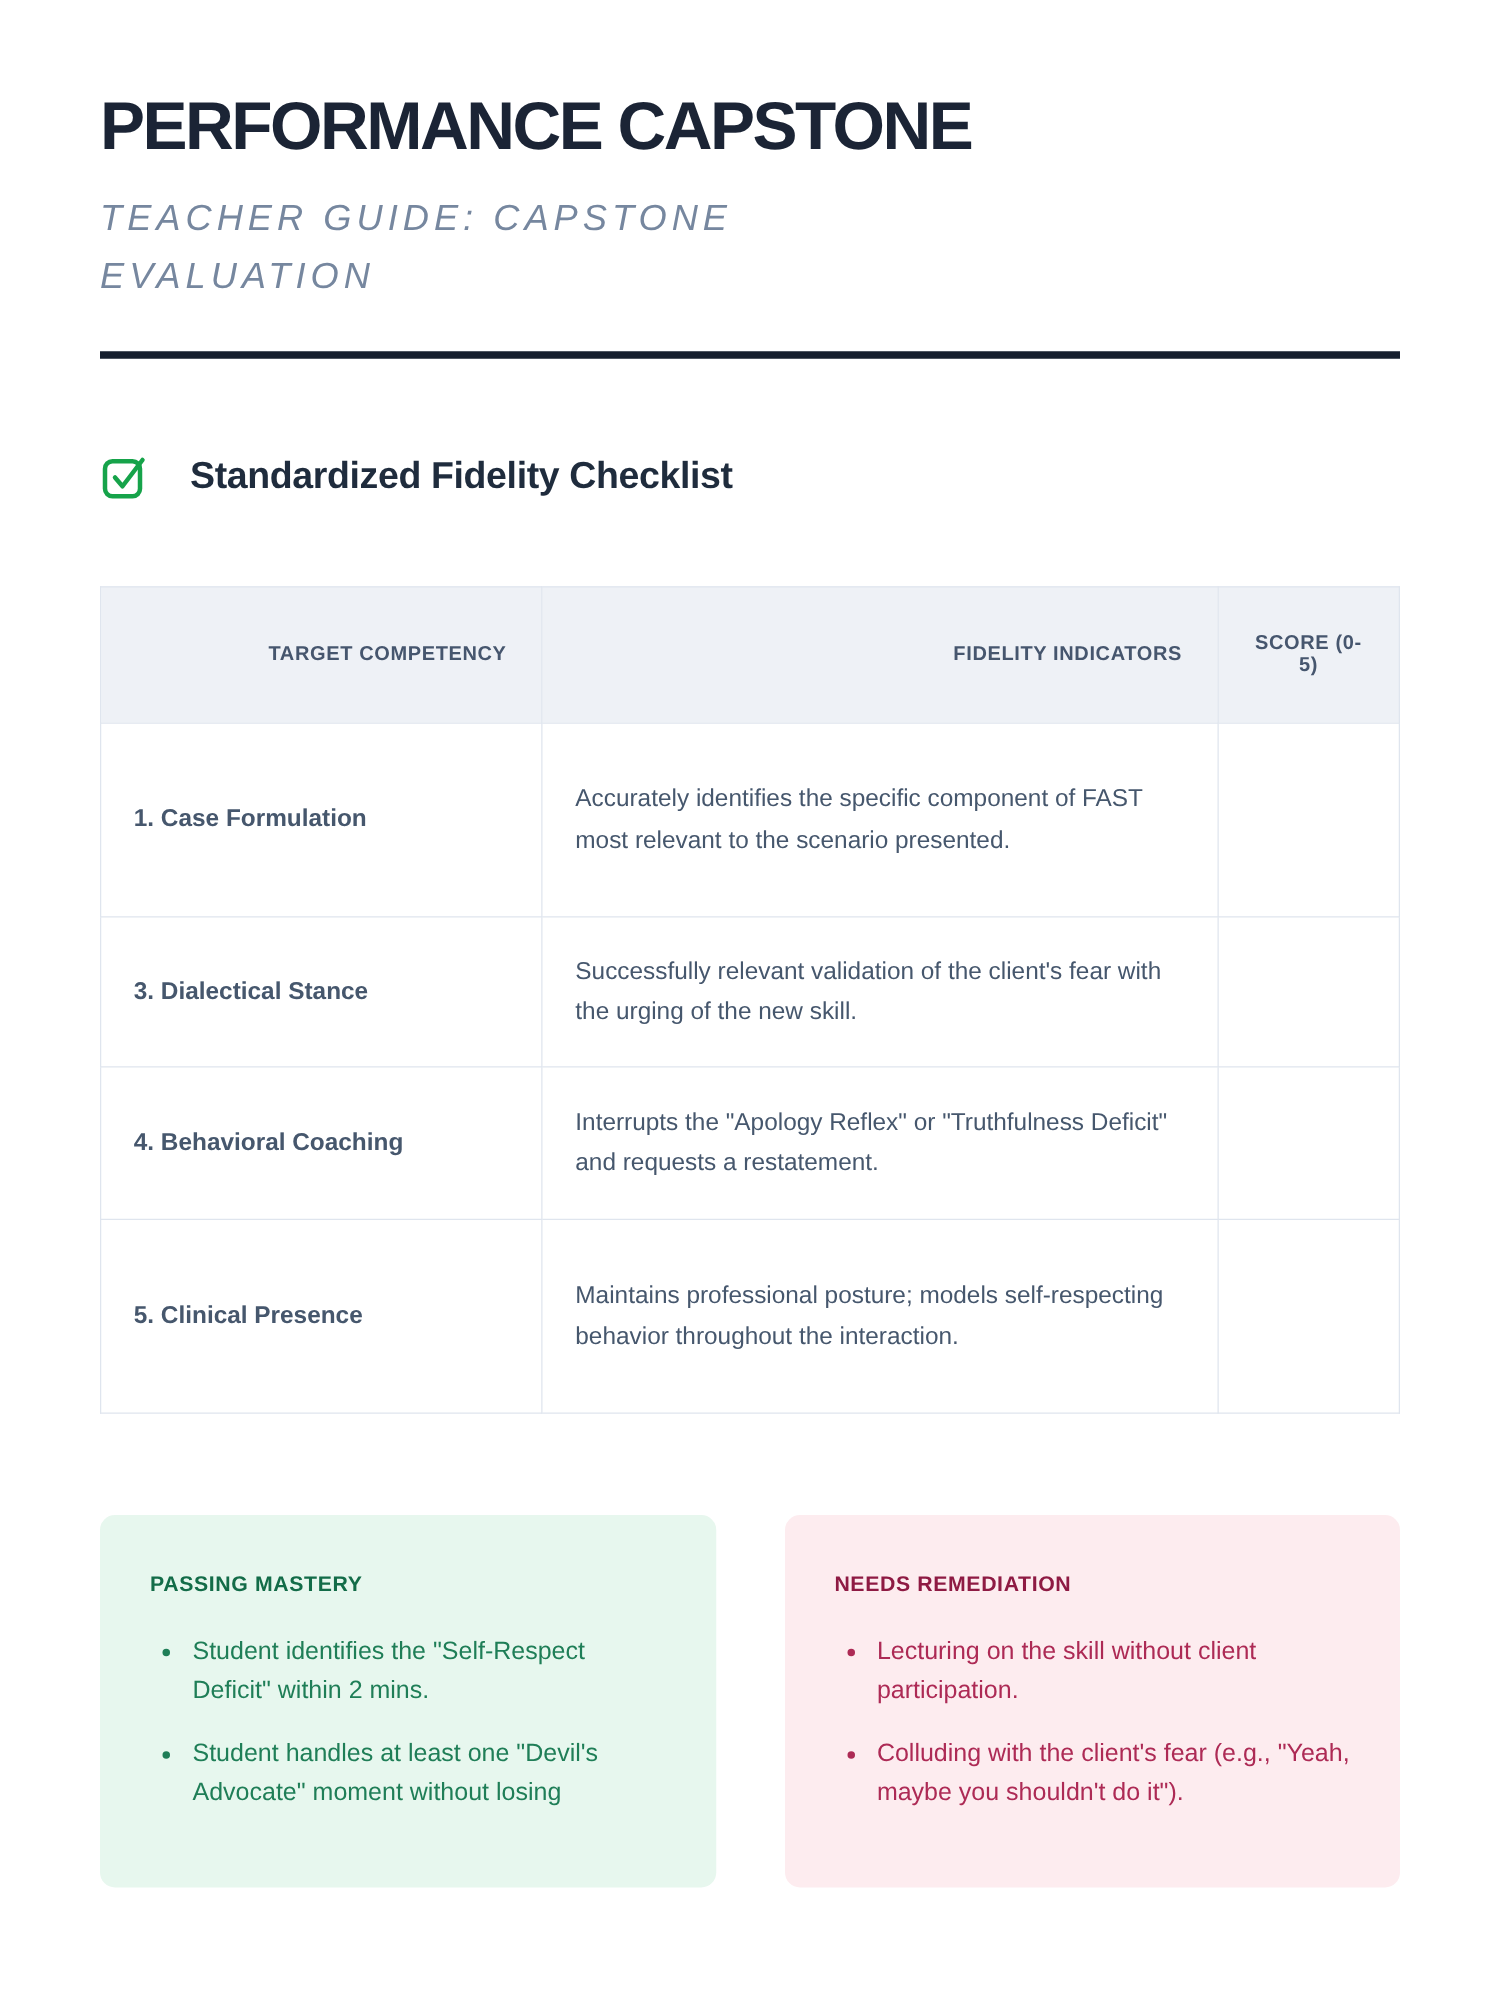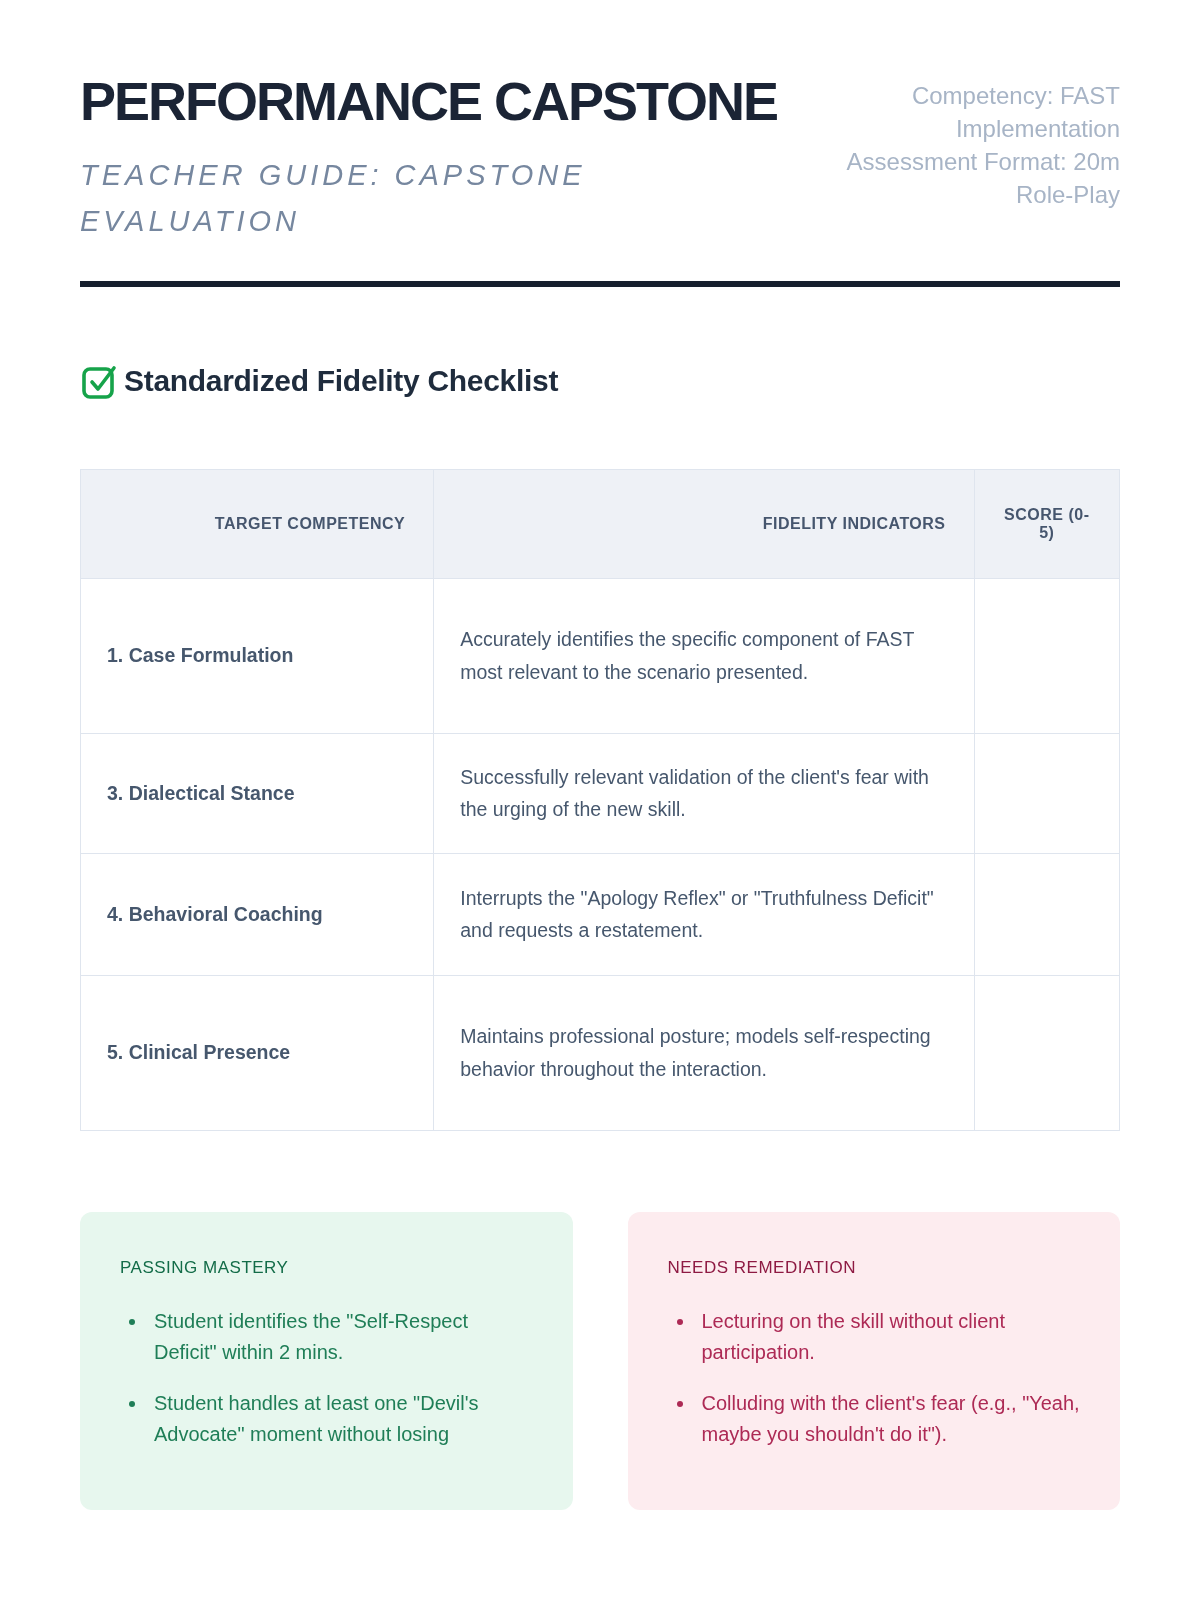--- a/index.html
+++ b/index.html
@@ -42,21 +42,21 @@
   }
   .meta{
     width:330px;margin-top:6px;text-align:right;
     font-size:24px;color:var(--meta);line-height:1.37;
   }
   .meta .meta-line{margin-bottom:0;}
 
   .divider{height:6px;background:var(--divider);margin-top:36px;}
 
   
-  .section-heading{display:flex;align-items:center;gap:4px;margin-top:74px;}
+  .section-heading{display:flex;align-items:center;gap:32px;margin-top:74px;}
   .check-icon{width:40px;height:40px;flex:0 0 auto;}
   .section-heading h2{
     font-size:30px;font-weight:700;color:#1f2c3d;letter-spacing:-0.3px;
   }
 
   
   table.fidelity{
     width:100%;margin-top:68px;border-collapse:collapse;
   }
   table.fidelity th, table.fidelity td{
@@ -76,43 +76,39 @@
   tbody tr:nth-child(2) td{height:120px;}
   tbody tr:nth-child(3) td{height:122px;}
   tbody tr:nth-child(4) td{height:155px;}
   tbody tr:nth-child(5) td{height:156px;}
 
   
   .boxes{display:grid;grid-template-columns:1fr 1fr;gap:55px;margin-top:81px;}
   .box{border-radius:12px;padding:46px 40px 40px 40px;}
   .box.green{background:var(--mintbg);}
   .box.red{background:var(--pinkbg);}
-  .box h3{font-size:17px;font-weight:400;letter-spacing:0.5px;margin-bottom:28px;}
+  .box h3{font-size:17px;font-weight:700;letter-spacing:0.5px;margin-bottom:28px;}
   .box.green h3{color:var(--greenhead);}
   .box.red h3{color:var(--redhead);}
   .box ul{list-style:disc;padding-left:28px;}
   .box li{font-size:20px;line-height:1.55;margin-bottom:20px;padding-left:6px;}
   .box.green li{color:var(--greentext);}
   .box.green li::marker{color:var(--greentext);}
   .box.red li{color:var(--redtext);}
   .box.red li::marker{color:var(--redtext);}
 </style>
 </head>
 <body>
 
 <div class="page">
 
   <div class="header">
     <div>
       <div class="title">PERFORMANCE CAPSTONE</div>
       <div class="subtitle">TEACHER GUIDE: CAPSTONE EVALUATION</div>
-    </div>
-    <div class="meta">
-      <div class="meta-line">Competency: FAST Implementation</div>
-      <div class="meta-line">Assessment Format: 20m Role-Play</div>
     </div>
   </div>
 
   <div class="divider"></div>
 
   <div class="section-heading">
     <span class="check-icon">
       <svg viewBox="0 0 40 40" width="40" height="40">
         <rect x="4" y="8" width="28" height="28" rx="6" fill="none" stroke="#16a34a" stroke-width="3.6"></rect>
         <path d="M12 21 L18 28 L34 7" fill="none" stroke="#16a34a" stroke-width="3.6" stroke-linecap="round" stroke-linejoin="round"></path>

